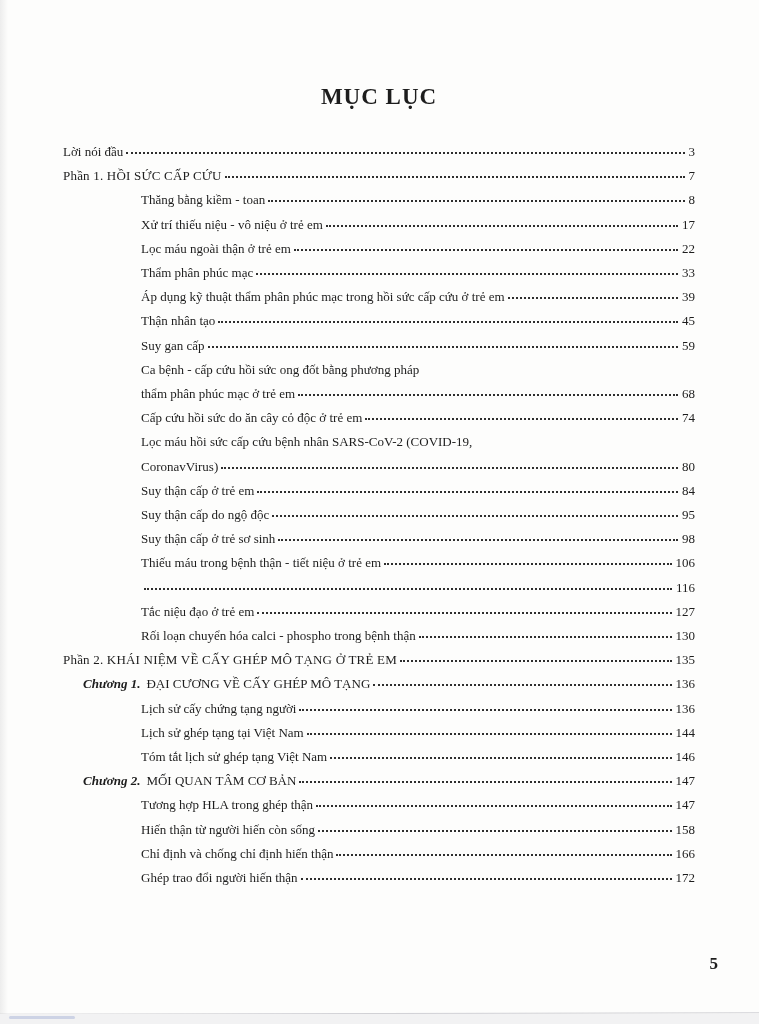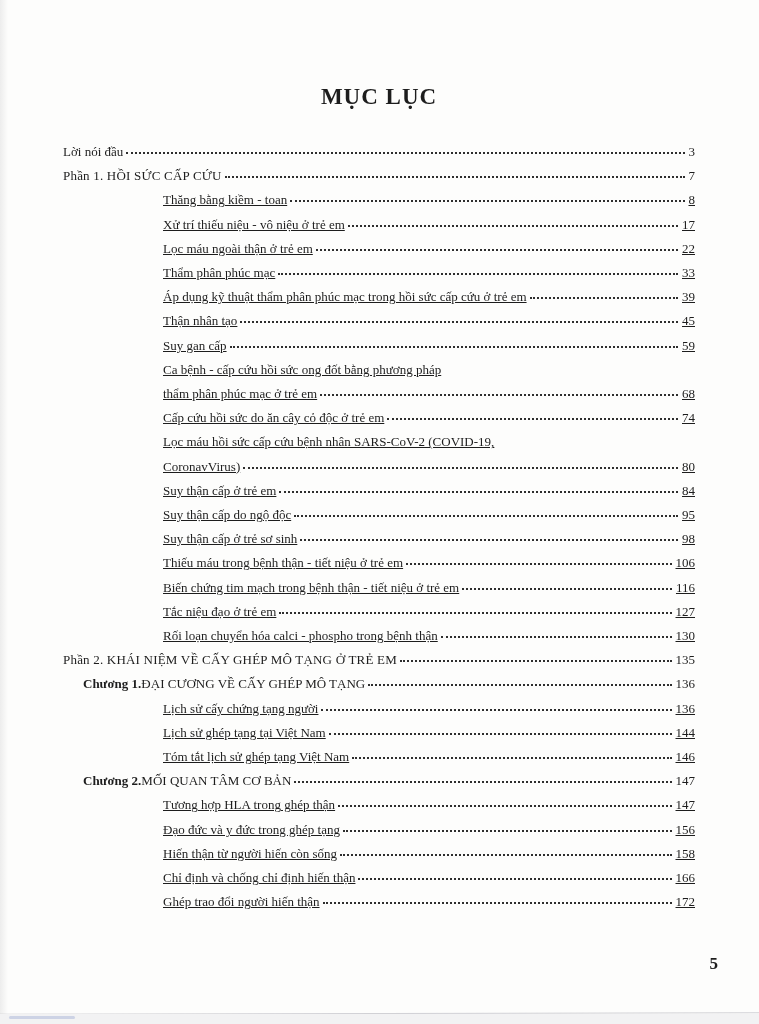--- a/index.html
+++ b/index.html
@@ -20,24 +20,24 @@
     font-size: 23px;
     font-weight: bold;
     text-align: center;
     letter-spacing: 1px;
     line-height: 26px;
     margin: 0 0 30px 0;
   }
   .toc { font-size: 13px; }
   .entry { line-height: 24.2px; }
   .entry.chapter { margin-left: 20px; }
-  .entry.item { margin-left: 100px; text-decoration: underline; }
+  .entry.item { margin-left: 78px; }
   .row { display: flex; align-items: baseline; }
   .label, .prefix, .pagenum { white-space: nowrap; }
-  .prefix { font-weight: bold; }
+  .prefix { font-weight: bold; font-style: italic; margin-right: 6px; }
   .entry.part .label { font-weight: normal; letter-spacing: 0.2px; }
   .dots {
     flex: 1 1 auto;
     min-width: 14px;
     border-bottom: 2px dotted #2e2e2e;
     margin: 0 4px 0 3px;
     position: relative;
     top: -2px;
   }
   .cont-line { white-space: nowrap; }
@@ -191,21 +191,20 @@
       </div>
       <div class="entry item">
         <div class="row">
           <span class="label">Thiếu máu trong bệnh thận - tiết niệu ở trẻ em</span>
           <span class="dots"></span>
           <span class="pagenum">106</span>
         </div>
       </div>
       <div class="entry item">
         <div class="row">
-          <span class="label">Biến chứng tim mạch trong bệnh thận - tiết niệu ở trẻ em</span>
           <span class="dots"></span>
           <span class="pagenum">116</span>
         </div>
       </div>
       <div class="entry item">
         <div class="row">
           <span class="label">Tắc niệu đạo ở trẻ em</span>
           <span class="dots"></span>
           <span class="pagenum">127</span>
         </div>
@@ -259,27 +258,20 @@
           <span class="label">MỐI QUAN TÂM CƠ BẢN</span>
           <span class="dots"></span>
           <span class="pagenum">147</span>
         </div>
       </div>
       <div class="entry item">
         <div class="row">
           <span class="label">Tương hợp HLA trong ghép thận</span>
           <span class="dots"></span>
           <span class="pagenum">147</span>
-        </div>
-      </div>
-      <div class="entry item">
-        <div class="row">
-          <span class="label">Đạo đức và y đức trong ghép tạng</span>
-          <span class="dots"></span>
-          <span class="pagenum">156</span>
         </div>
       </div>
       <div class="entry item">
         <div class="row">
           <span class="label">Hiến thận từ người hiến còn sống</span>
           <span class="dots"></span>
           <span class="pagenum">158</span>
         </div>
       </div>
       <div class="entry item">

